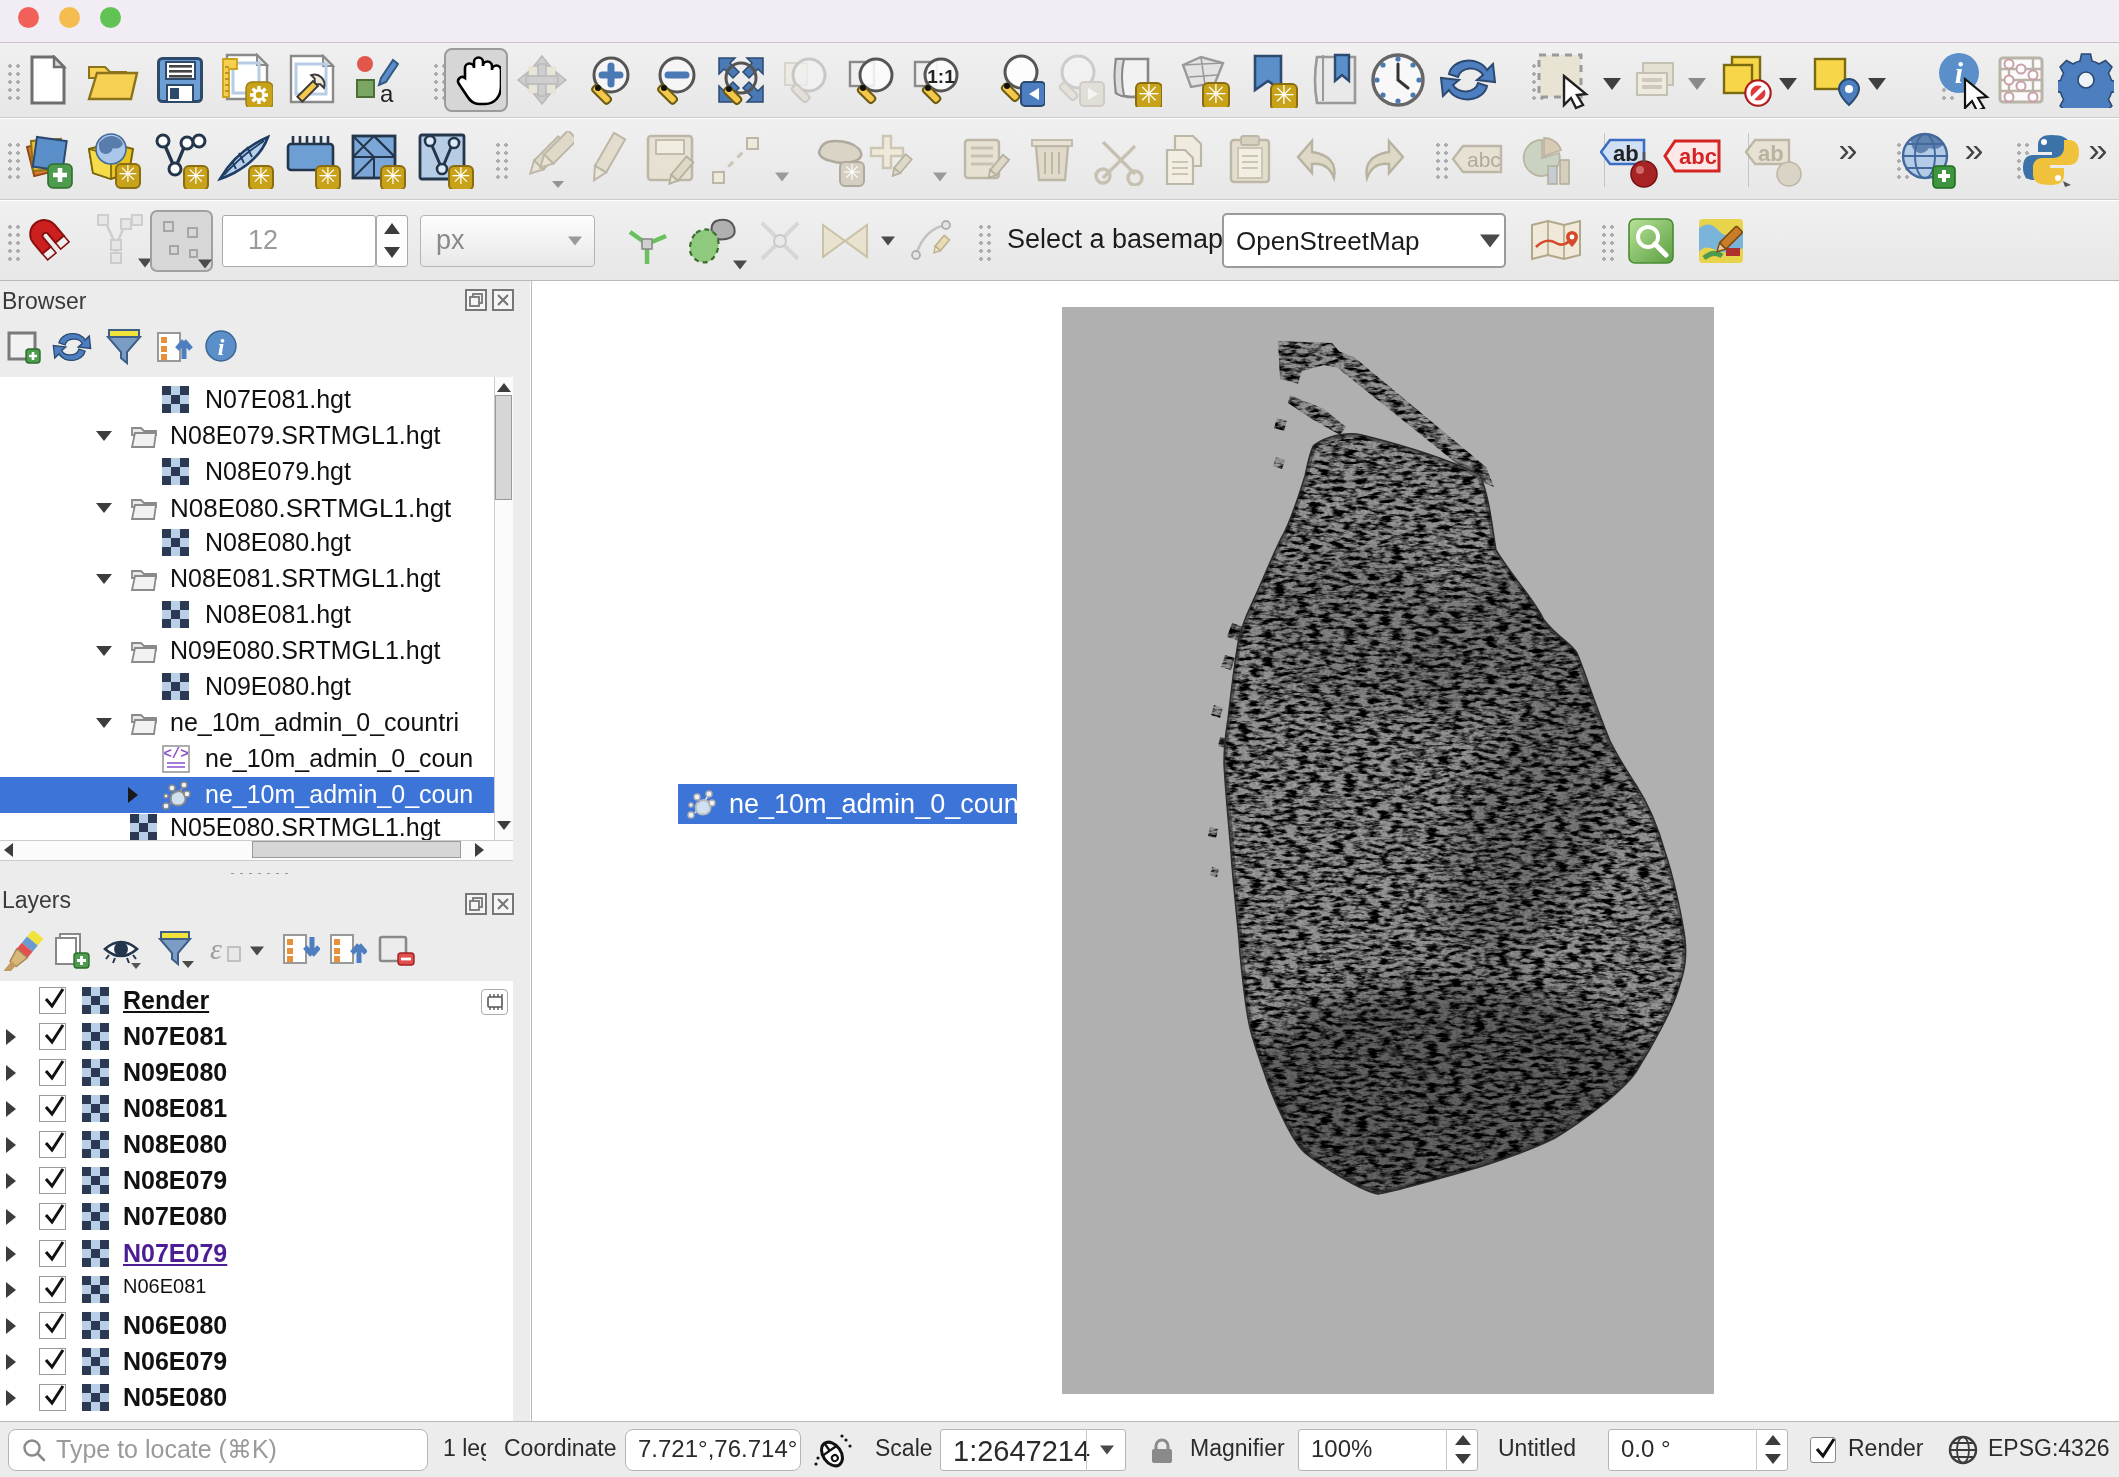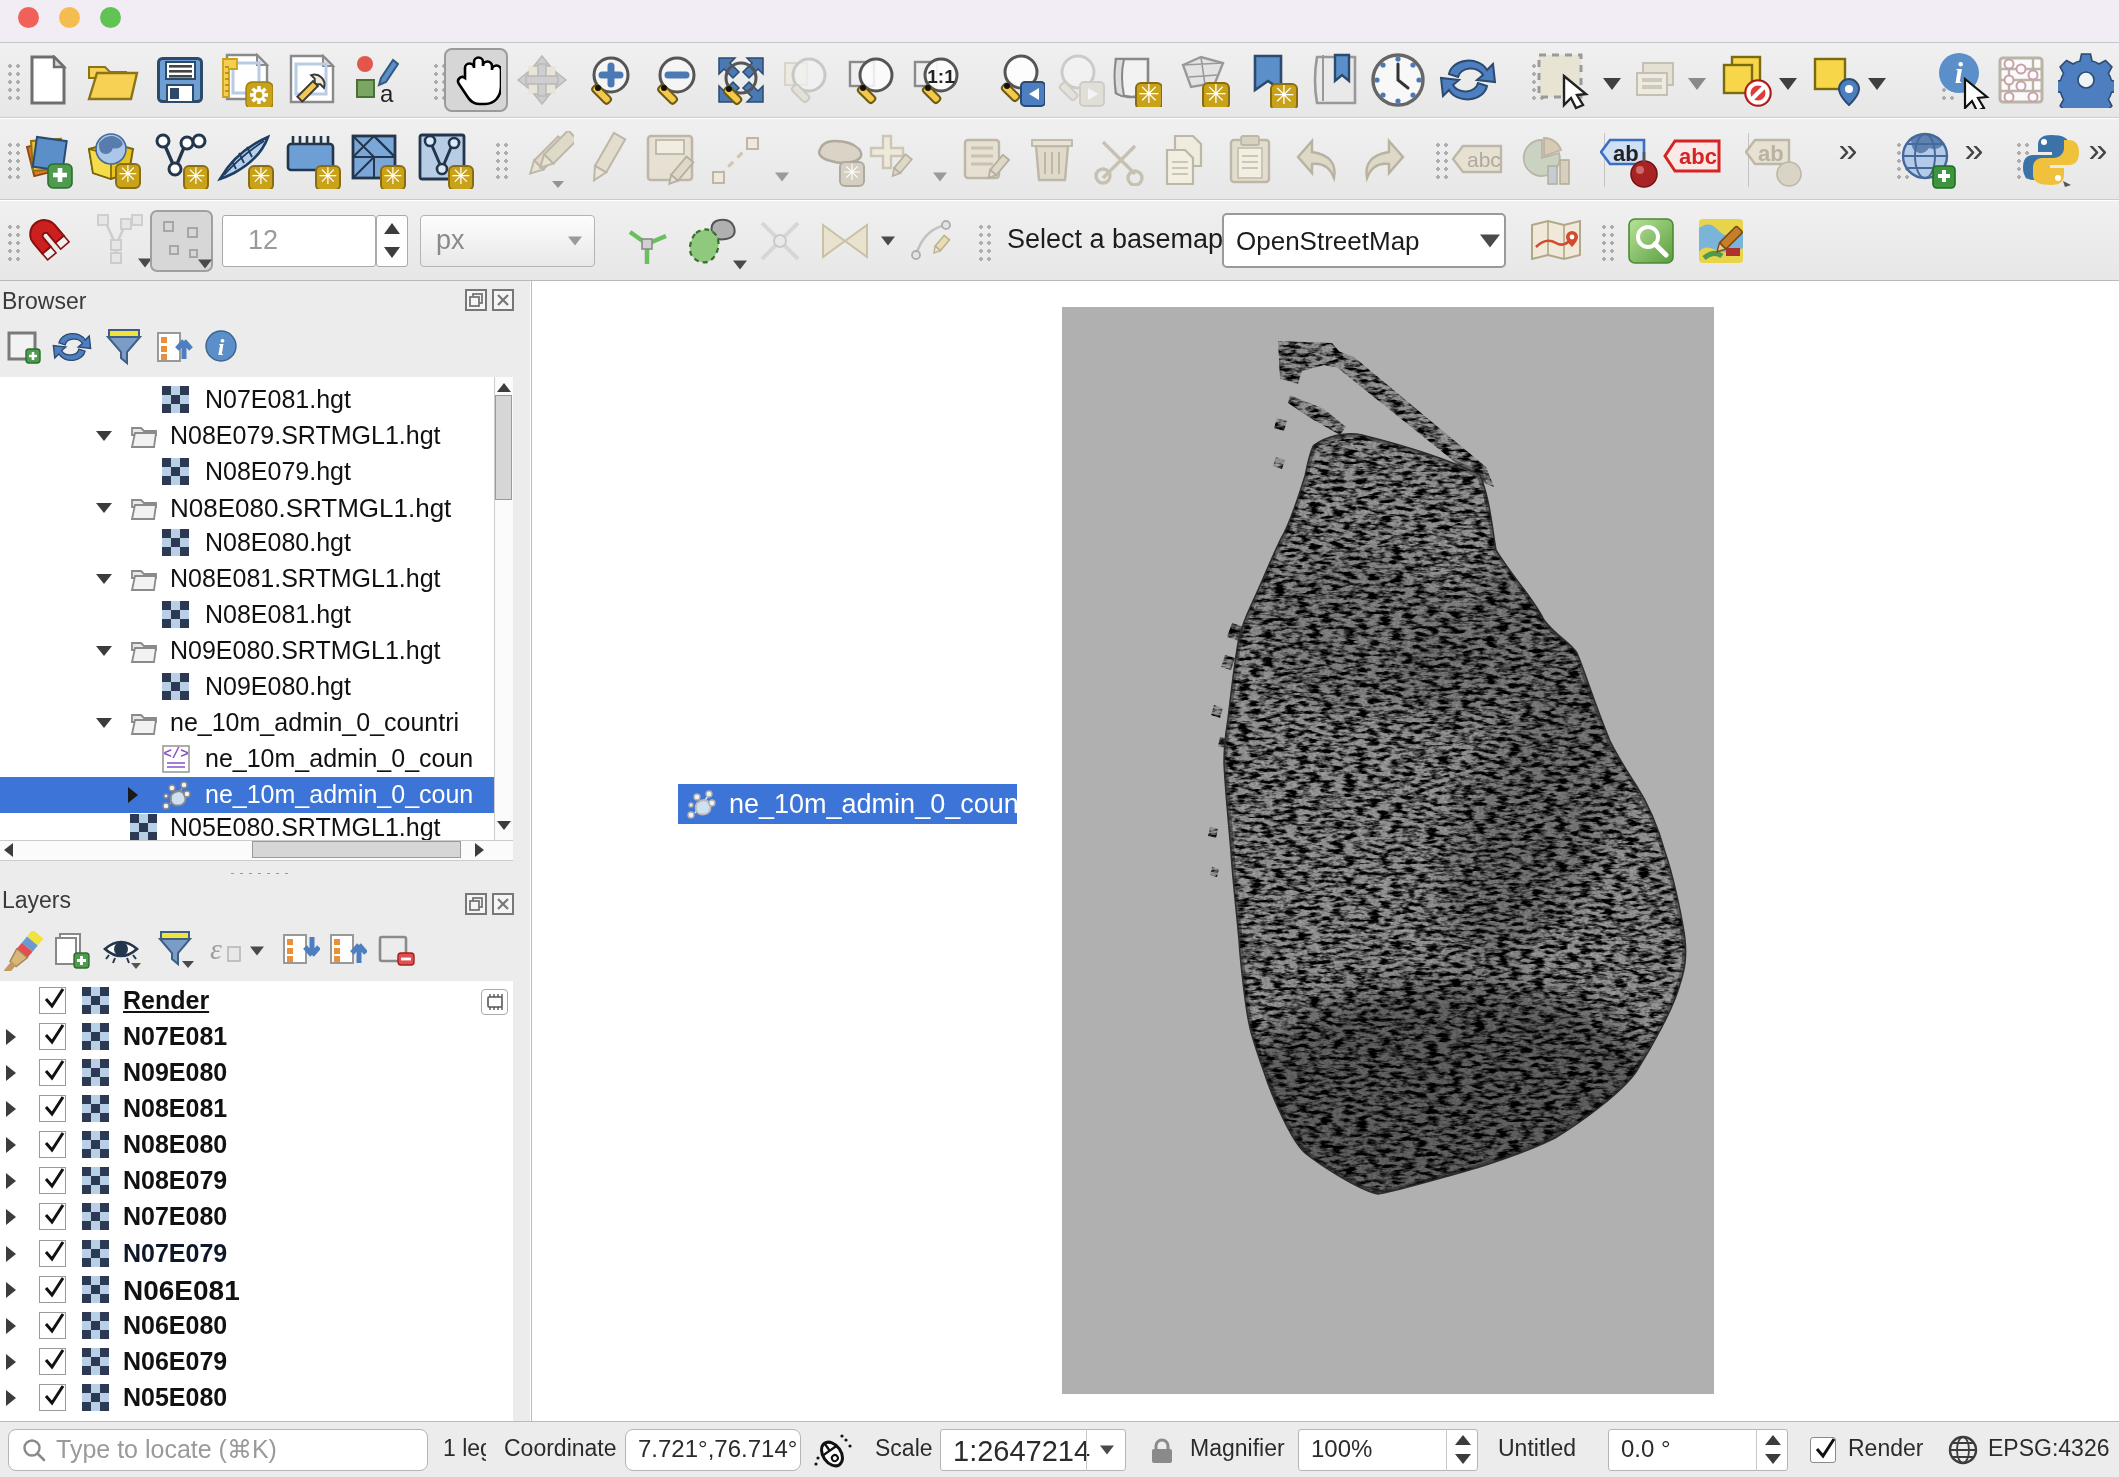--- a/index.html
+++ b/index.html
@@ -1000,41 +1000,41 @@
         <rect x="18" y="0" width="9" height="9" fill="#2b3a52"></rect>
         <rect x="9" y="9" width="9" height="9" fill="#2b3a52"></rect>
         <rect x="0" y="18" width="9" height="9" fill="#2b3a52"></rect>
         <rect x="18" y="18" width="9" height="9" fill="#2b3a52"></rect>
         <rect x="9" y="0" width="9" height="9" fill="#b9cfe6"></rect>
         <rect x="0" y="9" width="9" height="9" fill="#b9cfe6"></rect>
         <rect x="18" y="9" width="9" height="9" fill="#b9cfe6"></rect>
         <rect x="9" y="18" width="9" height="9" fill="#b9cfe6"></rect>
       </g>
     </svg>
-<div style="position:absolute;left:123px;top:958px;font-size:25px;font-weight:bold;color:#0f172a;white-space:nowrap;">N07E079</div>
+<div style="position:absolute;left:123px;top:958px;font-size:25px;font-weight:bold;color:#4c1d95;white-space:nowrap;text-decoration:underline;">N07E079</div>
 <div style="position:absolute;left:6px;top:1001px;width:0;height:0;border-top:8px solid transparent;border-bottom:8px solid transparent;border-left:10px solid #3c3c3c;"></div>
 <div style="position:absolute;left:39px;top:995px;width:27px;height:27px;background:#fff;border:1.5px solid #9a9a9a;"></div>
 <svg style="position:absolute;left:41px;top:993px" width="26" height="28">
       <path d="M5 14 L11 21 L22 4" fill="none" stroke="#111" stroke-width="3"></path>
     </svg>
 <svg style="position:absolute;left:82px;top:995px" width="27" height="27">
       <rect width="27" height="27" fill="#fff"></rect>
       <g>
         <rect x="0" y="0" width="9" height="9" fill="#2b3a52"></rect>
         <rect x="18" y="0" width="9" height="9" fill="#2b3a52"></rect>
         <rect x="9" y="9" width="9" height="9" fill="#2b3a52"></rect>
         <rect x="0" y="18" width="9" height="9" fill="#2b3a52"></rect>
         <rect x="18" y="18" width="9" height="9" fill="#2b3a52"></rect>
         <rect x="9" y="0" width="9" height="9" fill="#b9cfe6"></rect>
         <rect x="0" y="9" width="9" height="9" fill="#b9cfe6"></rect>
         <rect x="18" y="9" width="9" height="9" fill="#b9cfe6"></rect>
         <rect x="9" y="18" width="9" height="9" fill="#b9cfe6"></rect>
       </g>
     </svg>
-<div style="position:absolute;left:123px;top:994px;font-size:28px;font-weight:bold;color:#111;white-space:nowrap;">N06E081</div>
+<div style="position:absolute;left:123px;top:994px;font-size:20px;font-weight:normal;color:#111;white-space:nowrap;">N06E081</div>
 <div style="position:absolute;left:6px;top:1037px;width:0;height:0;border-top:8px solid transparent;border-bottom:8px solid transparent;border-left:10px solid #3c3c3c;"></div>
 <div style="position:absolute;left:39px;top:1031px;width:27px;height:27px;background:#fff;border:1.5px solid #9a9a9a;"></div>
 <svg style="position:absolute;left:41px;top:1029px" width="26" height="28">
       <path d="M5 14 L11 21 L22 4" fill="none" stroke="#111" stroke-width="3"></path>
     </svg>
 <svg style="position:absolute;left:82px;top:1031px" width="27" height="27">
       <rect width="27" height="27" fill="#fff"></rect>
       <g>
         <rect x="0" y="0" width="9" height="9" fill="#2b3a52"></rect>
         <rect x="18" y="0" width="9" height="9" fill="#2b3a52"></rect>

